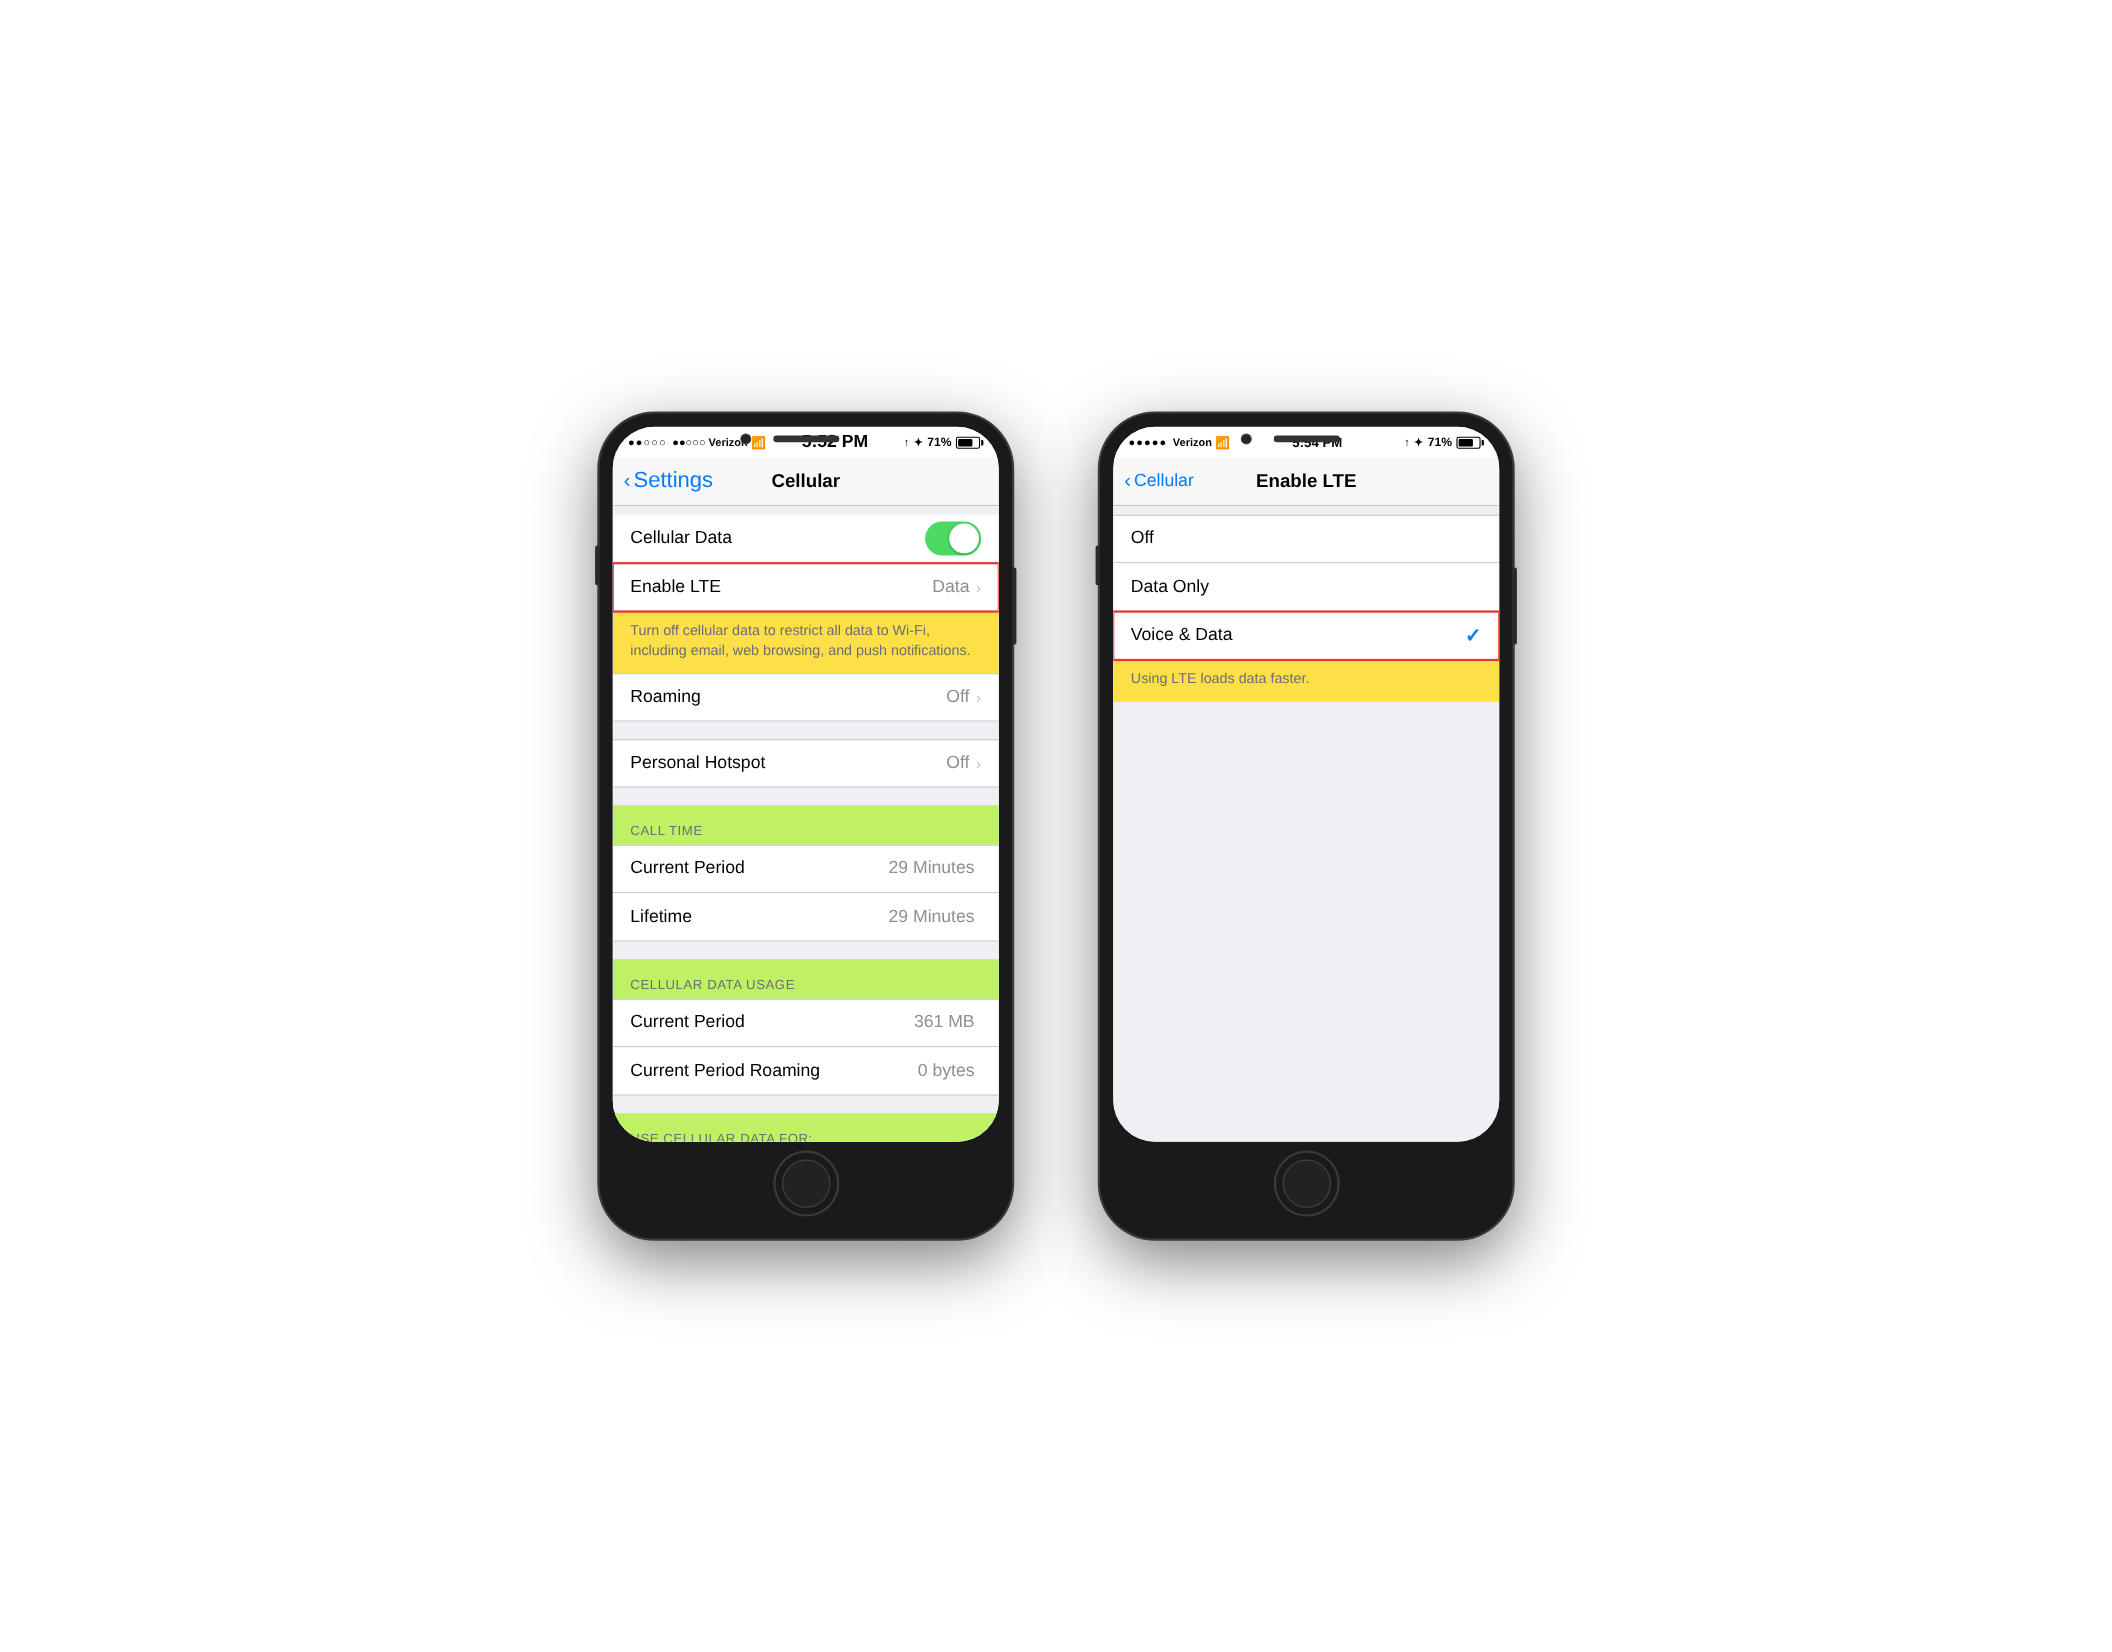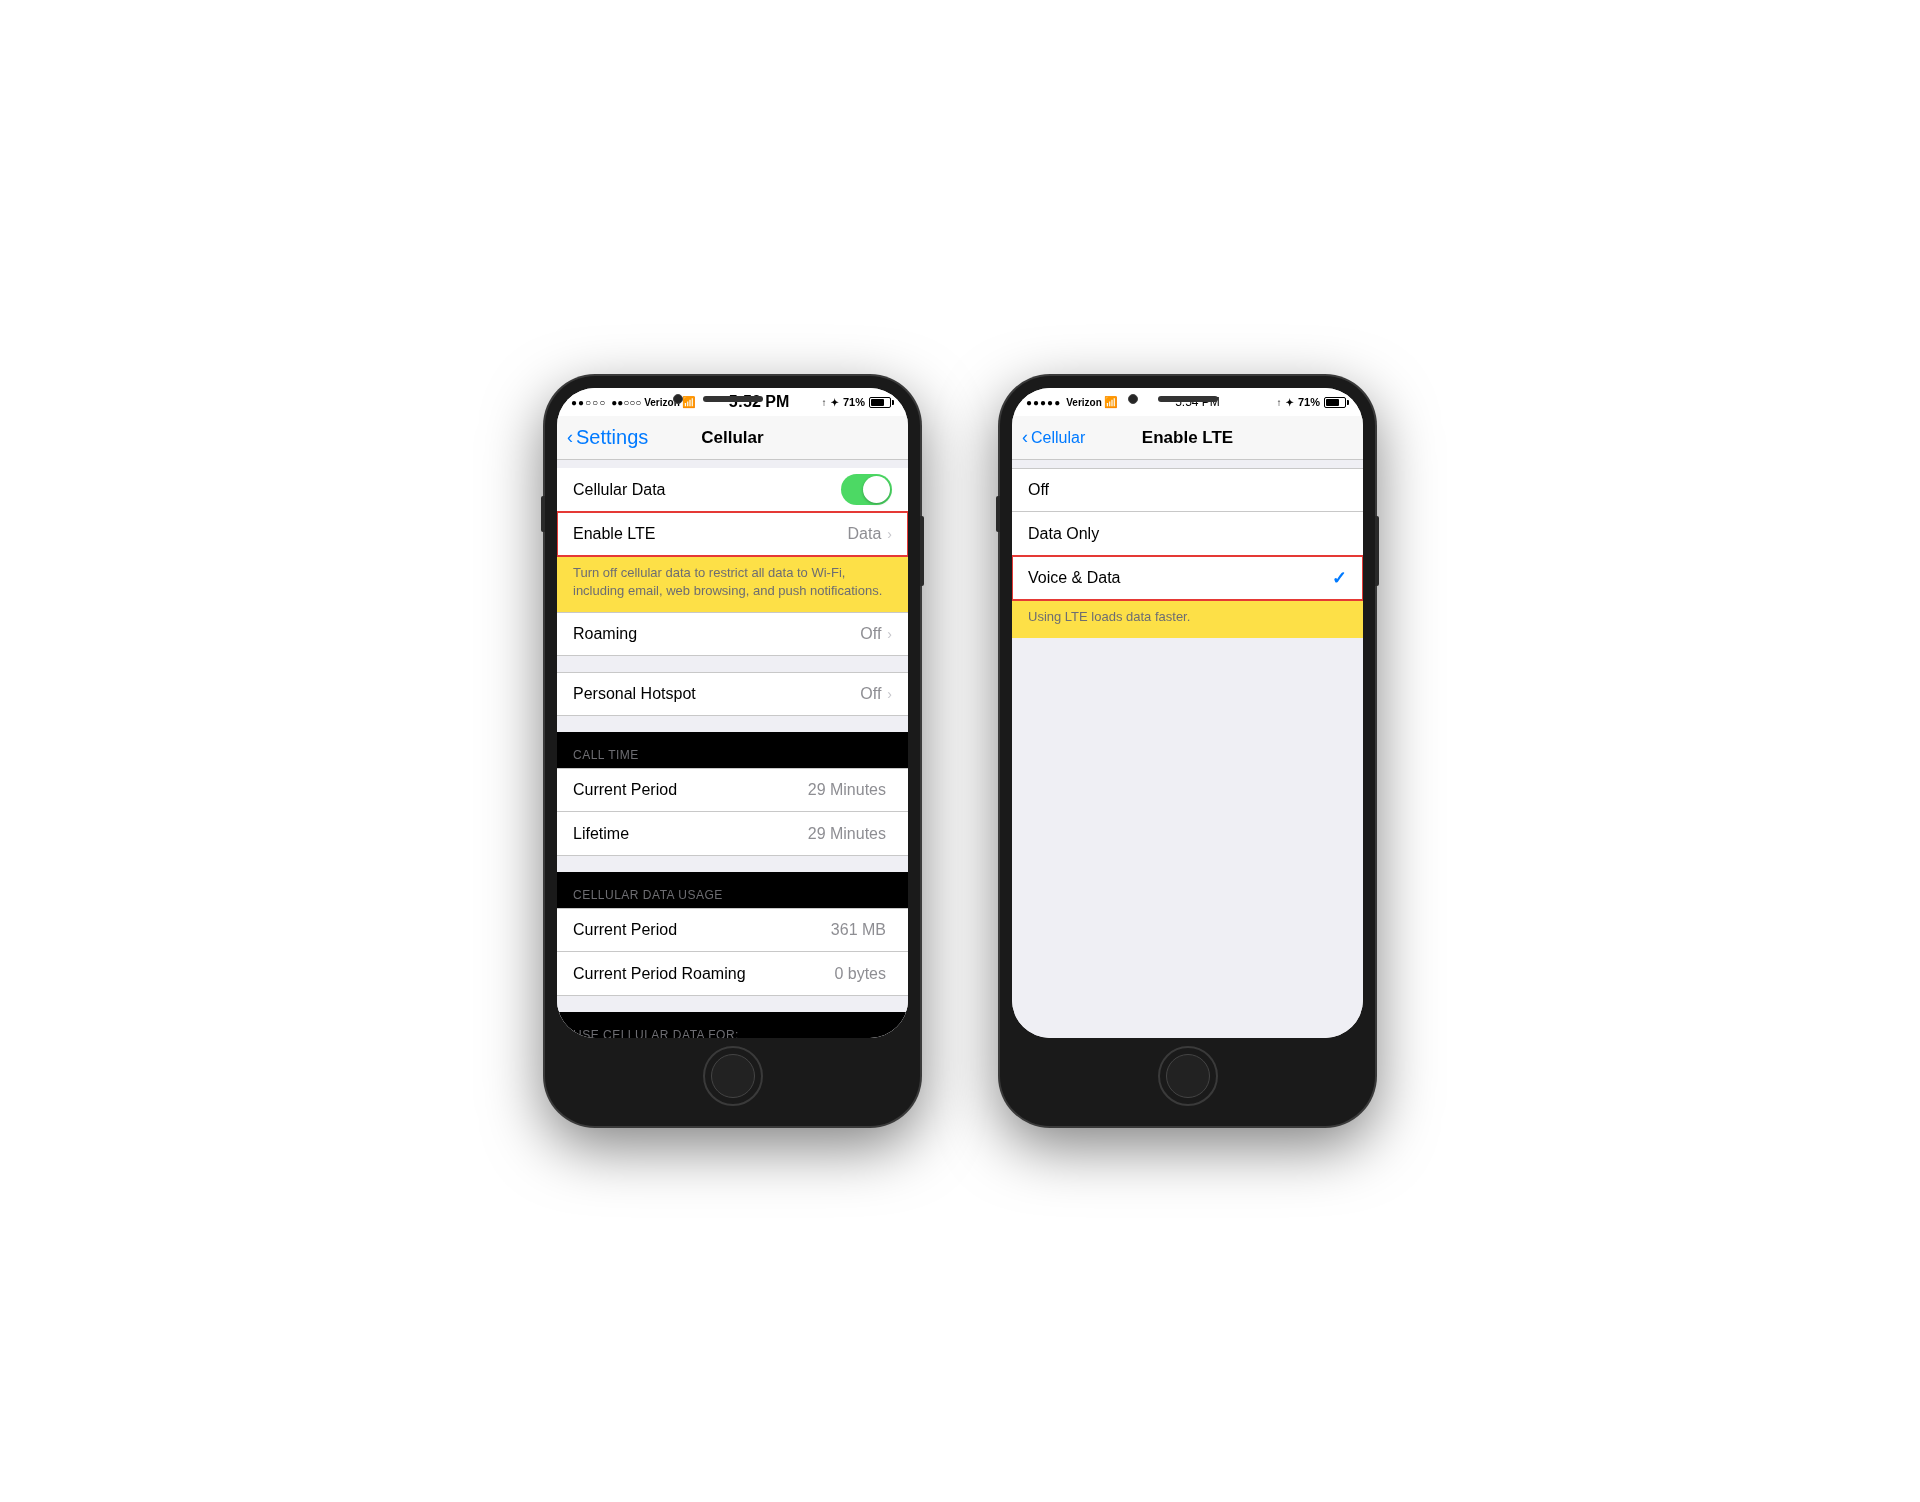--- a/index.html
+++ b/index.html
@@ -196,21 +196,21 @@
       overflow: hidden;
       background: #efeff4;
     }
 
     .section-header {
       padding: 16px 16px 6px 16px;
       font-size: 12px;
       color: #6d6d72;
       text-transform: uppercase;
       letter-spacing: 0.5px;
-      background: #000000;
+      background: #bef264;
     }
 
     .list-row {
       background: white;
       border-bottom: 1px solid #c8c8c8;
       min-height: 44px;
       display: flex;
       align-items: center;
       padding: 0 16px;
       position: relative;
@@ -394,21 +394,21 @@
   <div class="phone-camera"></div>
   <div class="phone-speaker"></div>
   <div class="phone-inner">
 
     <div class="status-bar">
       <div class="status-left">
         <span style="font-size:10px; letter-spacing:1px;">●●●●●</span>
         <span style="margin-left:2px;font-size:10px;"> Verizon</span>
         <span style="font-size:11px;">📶</span>
       </div>
-      <div style="font-size:12px; font-weight:400;">5:54 PM</div>
+      <div style="font-size:12px; font-weight:700;">5:54 PM</div>
       <div class="status-right">
         <span style="font-size:10px;">↑</span>
         <span style="font-size:10px;">✦</span>
         <span style="font-size:11px;">71%</span>
         <div class="battery-icon">
           <div class="battery-body">
             <div class="battery-fill"></div>
           </div>
           <div class="battery-tip"></div>
         </div>

